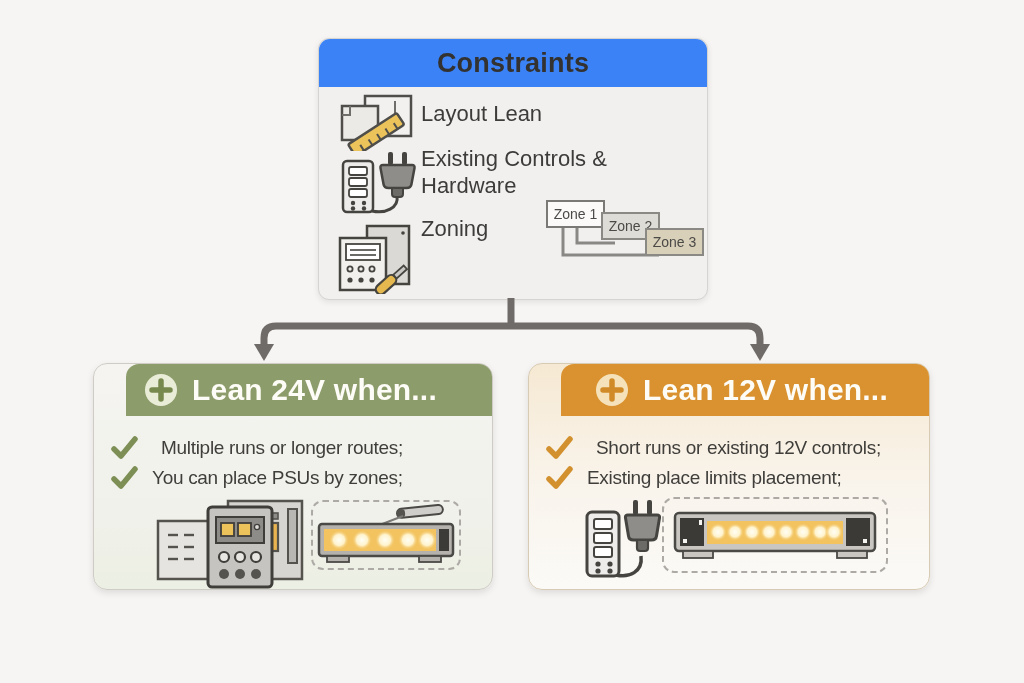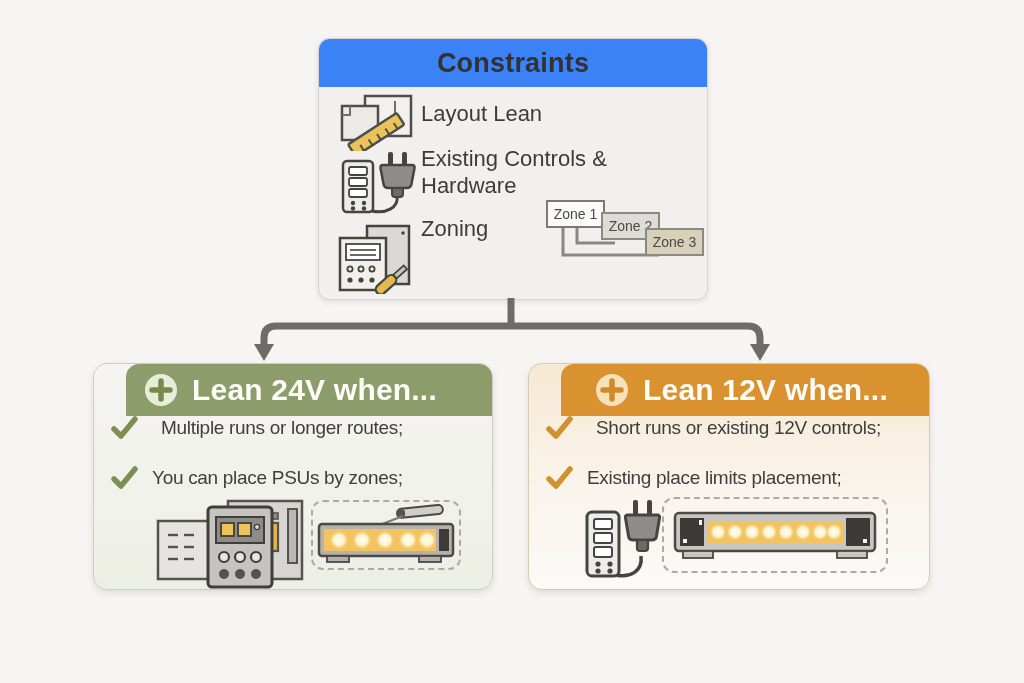--- a/index.html
+++ b/index.html
@@ -51,21 +51,21 @@
     border-radius:13px 13px 0 0;
     display:flex; align-items:center; gap:14px; padding-left:18px; box-sizing:border-box;
     font-size:30px; font-weight:bold; color:#fdfcf6; letter-spacing:0.2px;margin-left:32px;
   }
   .hdr-24 { background:#8d9c6b; }
   .hdr-12 { background:#d9922f;padding-left:34px; }
   .check-row {
     position:absolute; left:17px; display:flex; align-items:center; gap:14px;
     font-size:19px; font-weight:500; color:#3f3e3b; letter-spacing:-0.3px;
   }
-  .row-1 { top:52px;gap:23px; }
+  .row-1 { top:72px;gap:23px; }
   .row-2 { top:102px; }
   .img { position:absolute; }
   .psu-cluster { left:62px;  top:133px; }
   .led-dashed {
     position:absolute; border:2px dashed #adaaa5; border-radius:12px;
     display:flex; align-items:center; justify-content:center;
   }
   .led-24 { left:217px; top:136px; width:146px; height:66px; }
   .led-12 { left:133px; top:133px; width:222px; height:72px; }
   .remote-plug-12 { left:56px; top:134px; }

